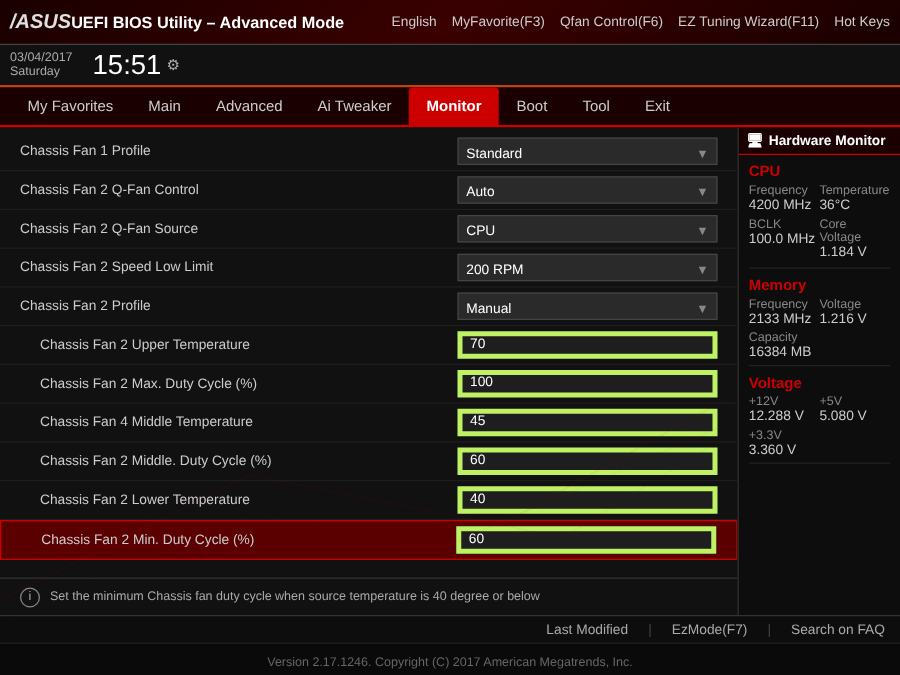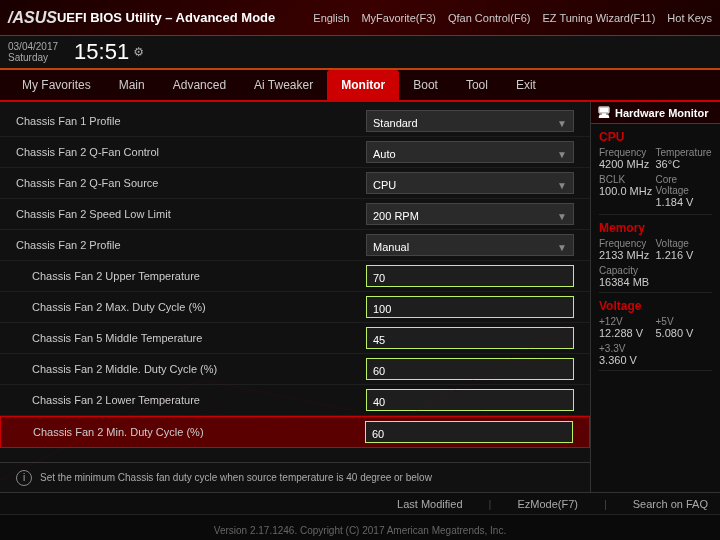--- a/index.html
+++ b/index.html
@@ -127,21 +127,21 @@
       color: #fff;
       font-size: 11px;
       padding: 2px 6px;
       display: flex;
       align-items: flex-end;
       justify-content: space-between;
       height: 22px;
     }
     .setting-value.readonly {
       background: #1e1e1e;
-      border: 1px solid #bef264;
+      border: 4px solid #bef264;
     }
     .dropdown-arrow { color: #888; font-size: 10px; }
 
     
     .info-bar {
       background: #111;
       border-top: 1px solid #333;
       padding: 6px 16px;
       font-size: 10px;
       color: #aaa;
@@ -205,21 +205,21 @@
       height: 22px;
       display: flex;
       align-items: center;
       justify-content: flex-end;
       padding: 0 12px;
       gap: 16px;
       border-top: 1px solid #333;
       font-size: 11px;
       color: #aaa;
     }
-    .bottom-bar span { cursor: pointer; margin-left: 10px; }
+    .bottom-bar span { cursor: pointer; }
     .bottom-bar .separator { color: #444; }
 
     
     .footer {
       background: #0a0a0a;
       height: 32px;
       display: flex;
       align-items: center;
       justify-content: center;
       font-size: 10px;
@@ -325,21 +325,21 @@
             <span>70</span>
           </div>
         </div>
         <div class="setting-row">
           <div class="setting-label indented">Chassis Fan 2 Max. Duty Cycle (%)</div>
           <div class="setting-value readonly">
             <span>100</span>
           </div>
         </div>
         <div class="setting-row">
-          <div class="setting-label indented">Chassis Fan 5 Middle Temperature</div>
+          <div class="setting-label indented">Chassis Fan 4 Middle Temperature</div>
           <div class="setting-value readonly">
             <span>45</span>
           </div>
         </div>
         <div class="setting-row">
           <div class="setting-label indented">Chassis Fan 2 Middle. Duty Cycle (%)</div>
           <div class="setting-value readonly">
             <span>60</span>
           </div>
         </div>

